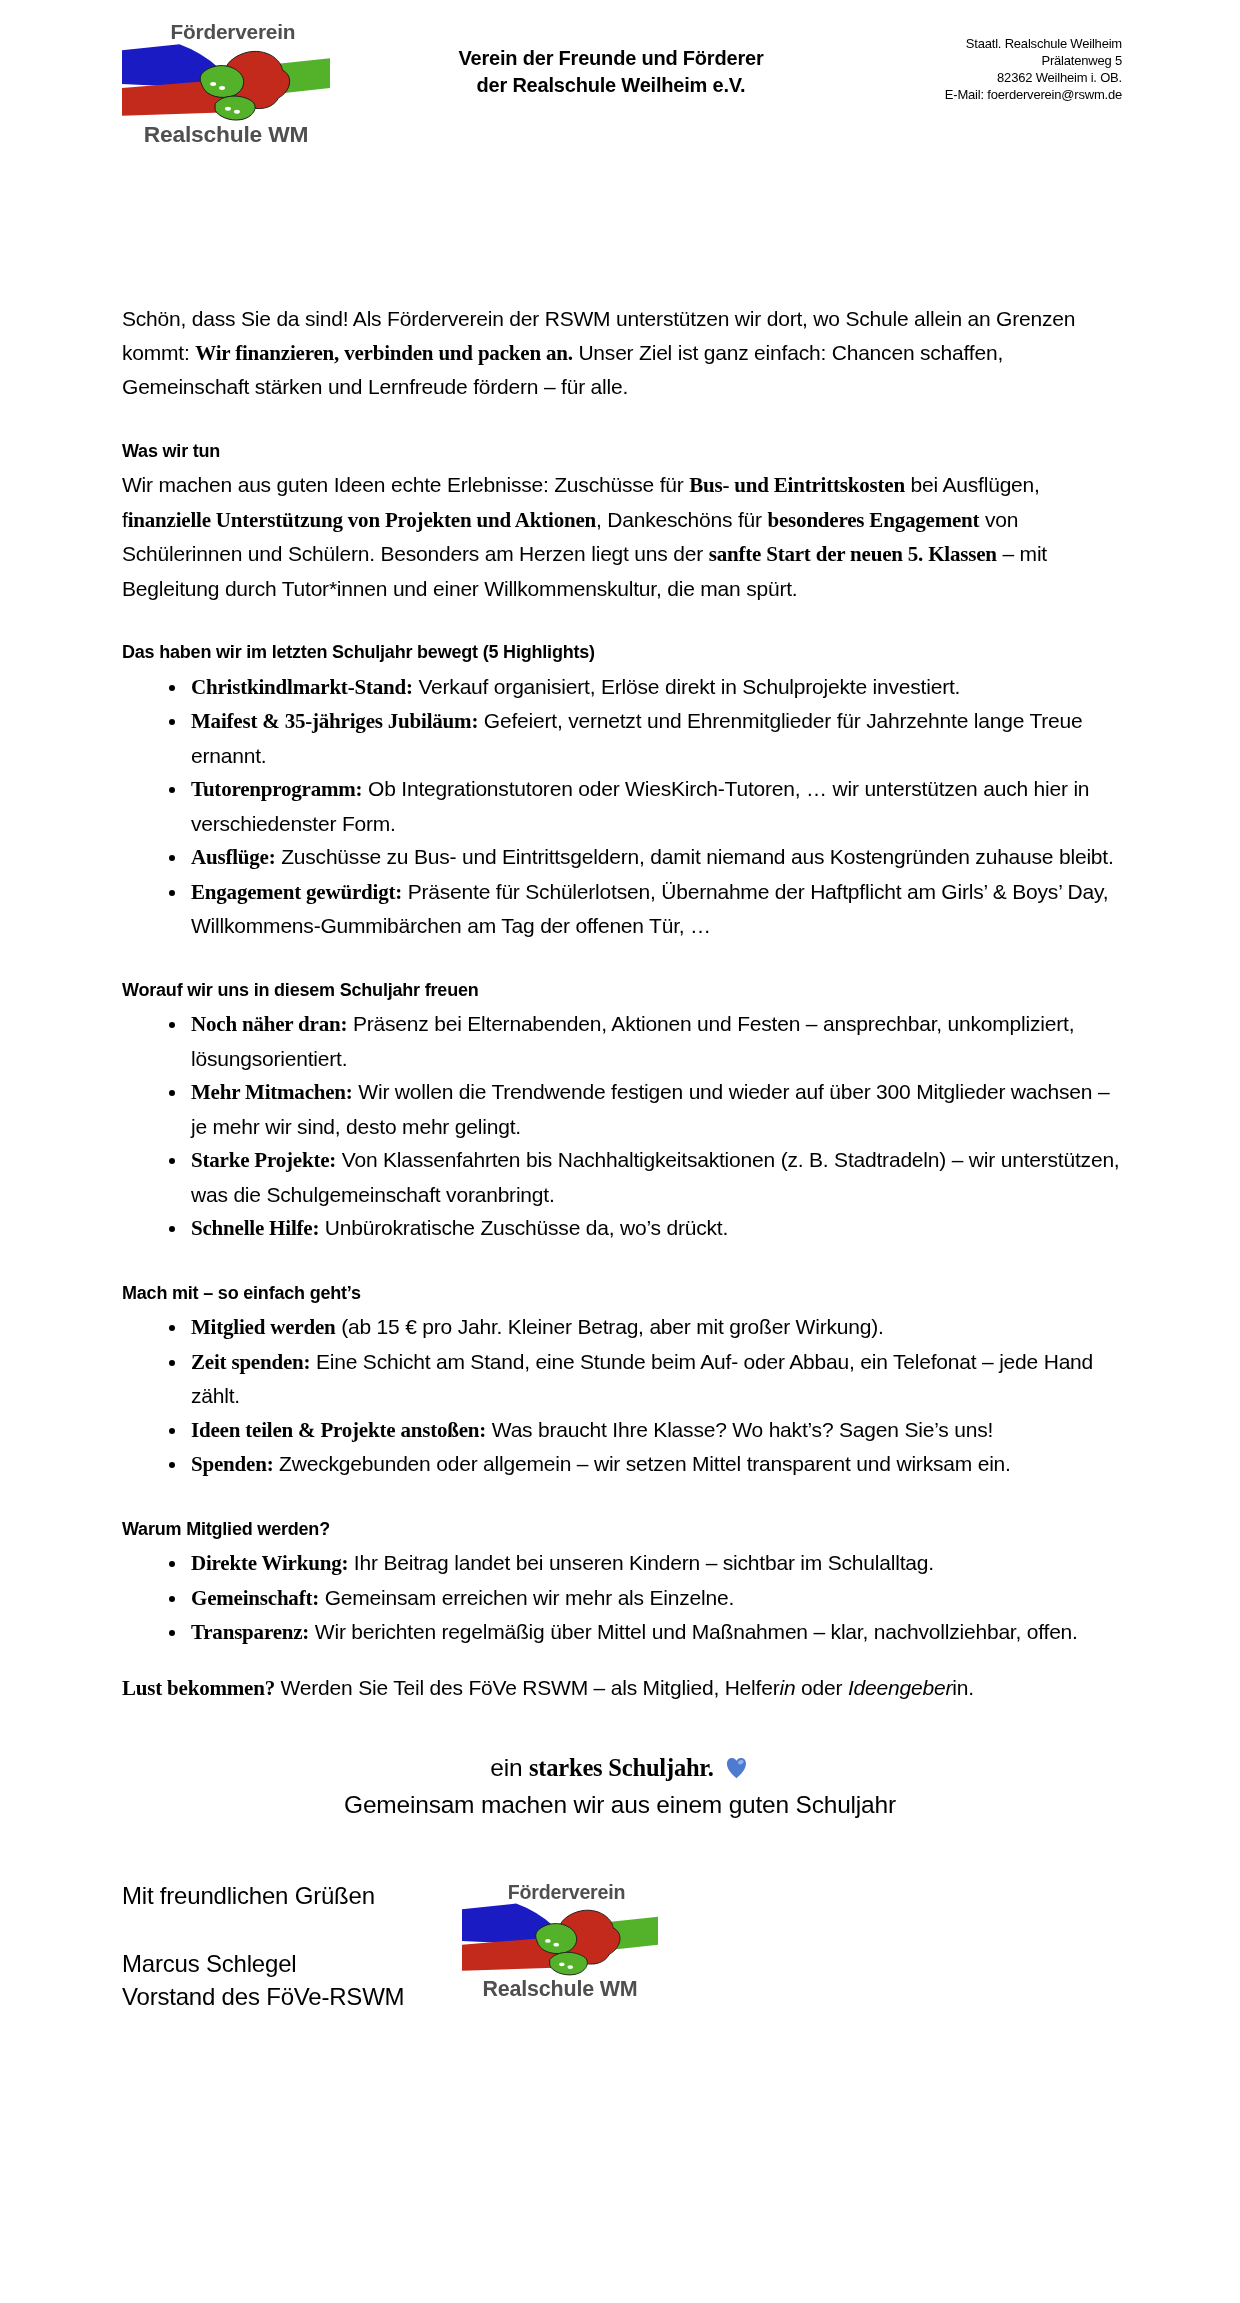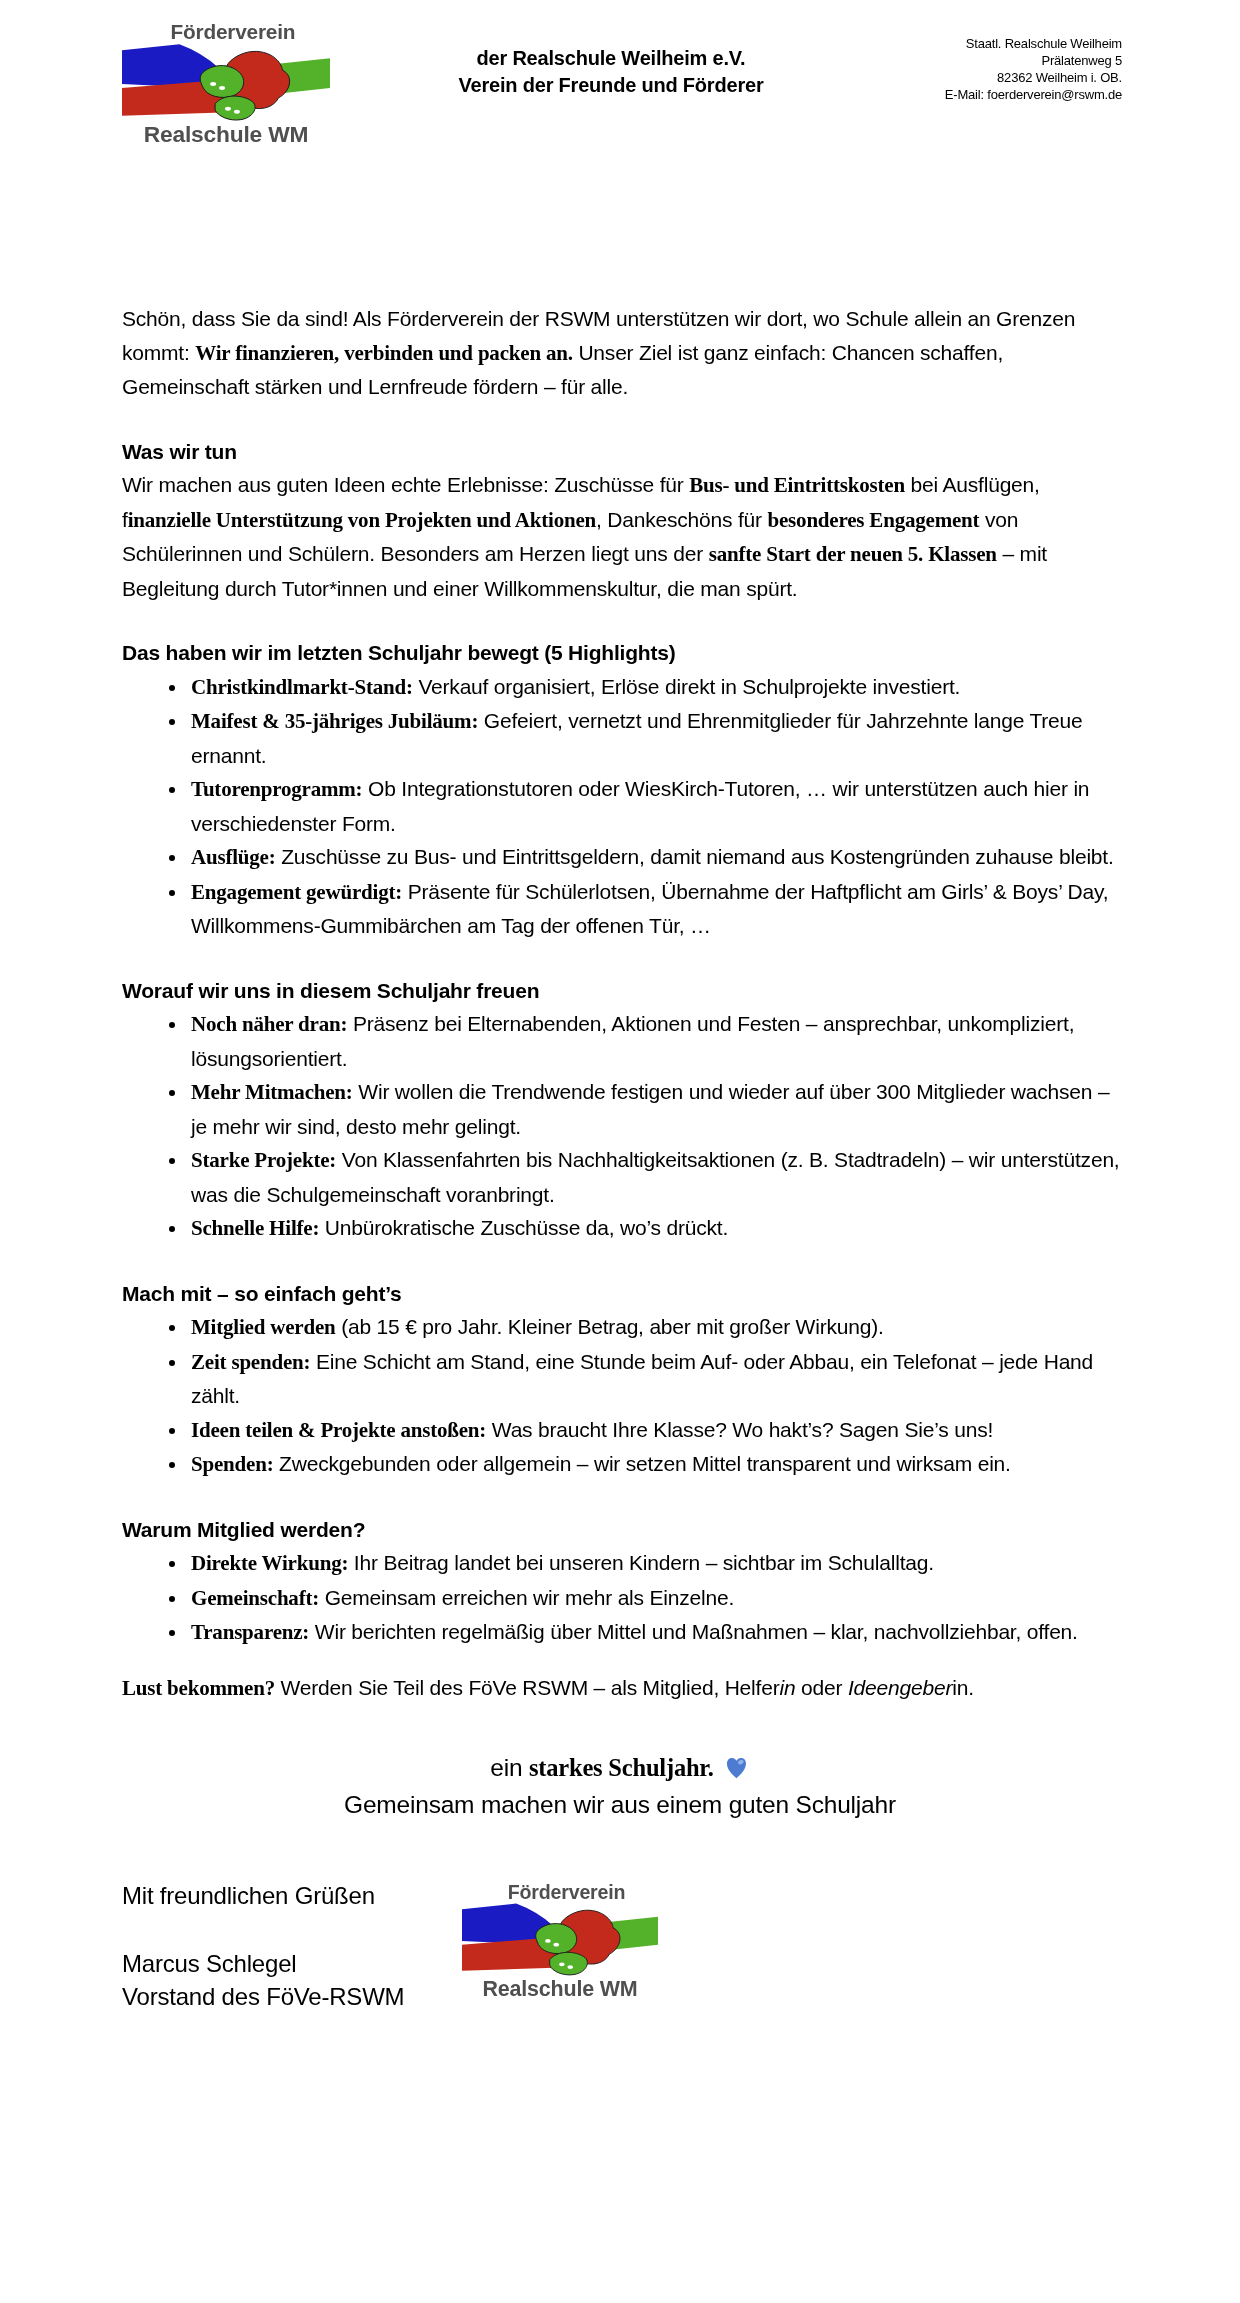--- a/index.html
+++ b/index.html
@@ -21,21 +21,21 @@
   .logo-box.small svg{width:196px;height:122px;}
   .logo-text{font-family:"Liberation Sans",sans-serif;font-weight:700;fill:var(--logo_text);}
   .org-title{flex:1 1 auto;text-align:center;font-weight:700;font-size:20px;line-height:27px;padding-top:27px;}
   .address{flex:0 0 auto;text-align:right;font-size:13px;line-height:17px;padding-top:17px;min-width:230px;}
   
   .title{margin:72px 0 0;text-align:center;font-size:27px;line-height:39px;font-weight:700;}
   
   .content{padding:0 118px 0 122px;font-size:21px;line-height:33.5px;}
   .intro{margin:43px 0 0;}
   .section{margin-top:31px;}
-  .section h3{font-size:21px;line-height:33.5px;margin:0;font-weight:700;}
+  .section h3{font-size:18px;line-height:33.5px;margin:0;font-weight:700;}
   .section p{margin:0;}
   .section ul{margin:0;padding:0 0 0 66px;list-style:disc outside;}
   .section li{padding-left:3px;}
   .outro{margin-top:21px;}
   
   .closing{margin-top:44px;text-align:center;font-size:24.5px;line-height:37px;}
   .heart{width:27px;height:25px;vertical-align:-4px;margin-left:9px;}
   
   .sig-row{display:flex;align-items:flex-start;margin-top:56px;padding:0 118px 0 122px;}
   .sig-text{font-size:24px;line-height:33.5px;width:340px;}
@@ -59,22 +59,22 @@
         <path d="M82,54 C94,44 112,46 120,56 C126,64 122,74 112,78 C100,82 86,78 82,70 C78,62 78,58 82,54 Z" fill="var(--logo_green)" stroke="#1a1a1a" stroke-width="1"></path>
         <path d="M94,86 C102,76 122,76 132,84 C138,90 132,100 120,102 C108,104 96,98 94,92 Z" fill="var(--logo_green)" stroke="#1a1a1a" stroke-width="1"></path>
         <ellipse cx="92" cy="66" rx="3" ry="2" fill="#fff"></ellipse>
           <ellipse cx="101" cy="70" rx="3" ry="2" fill="#fff"></ellipse>
         <ellipse cx="107" cy="91" rx="3" ry="2" fill="#fff"></ellipse>
           <ellipse cx="116" cy="94" rx="3" ry="2" fill="#fff"></ellipse>
         <text class="logo-text" x="105" y="125" font-size="23" text-anchor="middle">Realschule WM</text>
       </svg>
     </div>
     <div class="org-title">
+      <div>Verein der Freunde und Förderer</div>
       <div>der Realschule Weilheim e.V.</div>
-      <div>Verein der Freunde und Förderer</div>
     </div>
     <div class="address">
         <div>Staatl. Realschule Weilheim</div>
         <div>Prälatenweg 5</div>
         <div>82362 Weilheim i. OB.</div>
         <div>E-Mail: foerderverein@rswm.de</div>
       </div>
   </header>
 
   <h1 class="title">

